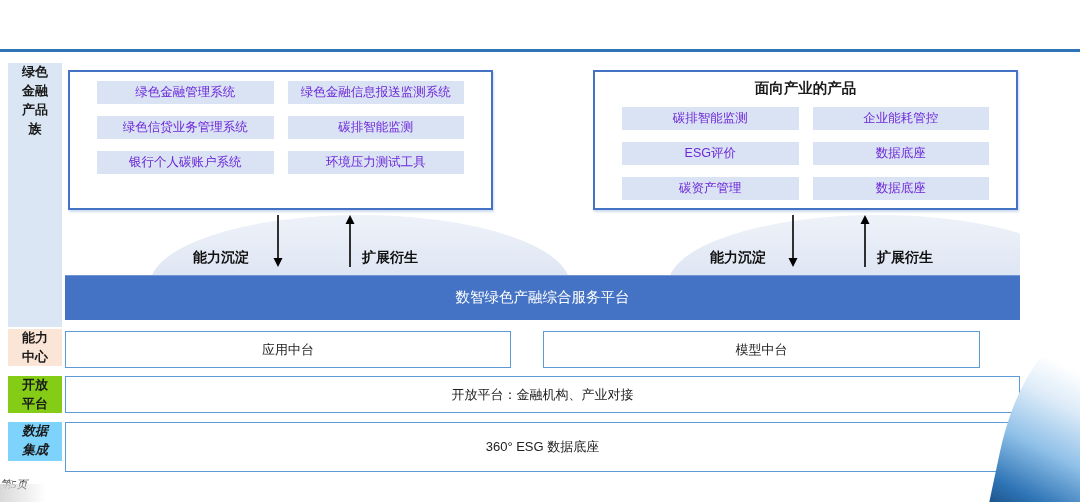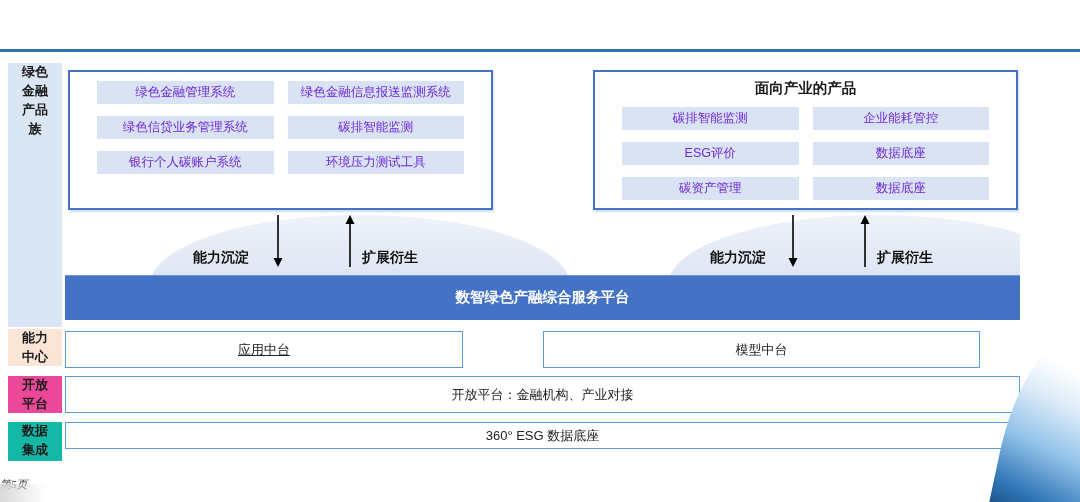--- a/index.html
+++ b/index.html
@@ -24,49 +24,49 @@
   .logo{position:absolute;right:12px;top:6px;display:flex;align-items:center;gap:5px;}
   .logo-text{display:flex;flex-direction:column;line-height:1;}
   .logo-brand{color:#E60012;font-weight:bold;font-style:italic;font-size:13px;letter-spacing:.5px;}
   .logo-cn{color:#3a4a66;font-size:8px;margin-top:2px;letter-spacing:1px;}
   
   .side-label{position:absolute;left:8px;width:54px;display:flex;justify-content:center;
     font-weight:bold;font-size:13px;text-align:center;}
   .side-label .wrap2{width:2em;word-break:break-all;line-height:1.45;}
   .side-family{top:63px;height:264px;background:#DAE6F3;}
   .side-r1{top:329px;height:37px;background:#FBE5D6;}
-  .side-r2{top:376px;height:37px;background:#ec4899;}
-  .side-r3{top:422px;height:39px;background:#14b8a6;}
+  .side-r2{top:376px;height:37px;background:#84cc16;}
+  .side-r3{top:422px;height:39px;background:#7dd3fc;font-style:italic;}
   
   .group-box{position:absolute;top:70px;width:425px;height:140px;background:#fff;
     border:2px solid #4472C4;box-sizing:border-box;box-shadow:1px 2px 2px rgba(68,114,196,.25);}
   .group-left{left:68px;} .group-right{left:593px;}
   .group-title{text-align:center;font-weight:bold;font-size:14.5px;margin-top:7px;}
   .group-grid{display:grid;grid-template-columns:1fr 1fr;column-gap:14px;row-gap:12px;
     margin:9px 27px 0 27px;}
   .item-cell{height:23px;background:#DAE3F3;display:flex;align-items:center;justify-content:center;
     font-size:12.5px;color:#6d28d9;}
   
   .flow-zone{position:absolute;left:65px;top:210px;width:955px;height:65px;overflow:hidden;}
   .dome{position:absolute;top:5px;width:420px;height:140px;border-radius:50%;
     background:linear-gradient(180deg,#eef2f9 0%,#d0daee 85%);}
   .dome-left{left:85px;} .dome-right{left:603px;}
   .flow-label{position:absolute;font-weight:bold;font-size:14px;color:#111;margin-top:20px;}
   .flow-arrow{position:absolute;}
   
   .platform-bar{position:absolute;left:65px;top:275px;width:955px;height:45px;background:#4472C4;
-    display:flex;align-items:center;justify-content:center;color:#fff;font-weight:bold;font-size:14.5px;
+    display:flex;align-items:center;justify-content:center;color:#fff;font-weight:normal;font-size:14.5px;
     box-shadow:inset 0 1px 0 rgba(255,255,255,.25);}
   
   .wbox{position:absolute;background:#fff;border:1.5px solid #5B9BD5;box-sizing:border-box;
     display:flex;align-items:center;justify-content:center;font-size:13px;color:#222;}
-  .mid-left{left:65px;top:331px;width:398px;height:37px;text-decoration:underline;}
+  .mid-left{left:65px;top:331px;width:446px;height:37px;}
   .mid-right{left:543px;top:331px;width:437px;height:37px;}
   .open-row{left:65px;top:376px;width:955px;height:37px;}
-  .data-row{left:65px;top:422px;width:955px;height:27px;}
+  .data-row{left:65px;top:422px;width:955px;height:50px;}
   
   .footer-page{position:absolute;left:0;right:0;top:477px;text-align:left;
     font-size:11px;font-style:italic;color:#333;font-family:"Liberation Serif","DejaVu Serif",serif;}
   .corner-swoosh{position:absolute;right:-28px;bottom:-46px;width:105px;height:210px;
     transform:rotate(12deg);border-radius:48% 52% 0 0 / 60% 40% 0 0;
     background:linear-gradient(195deg,rgba(255,255,255,0) 18%,#dcebf8 34%,#8fc0e8 55%,#2e74b5 76%,#13406f 93%);}
   .corner-gray{position:absolute;left:0;bottom:0;width:46px;height:18px;
     background:linear-gradient(90deg,#d9d9d9 0%,rgba(255,255,255,0) 100%);}
 </style>
 </head>

